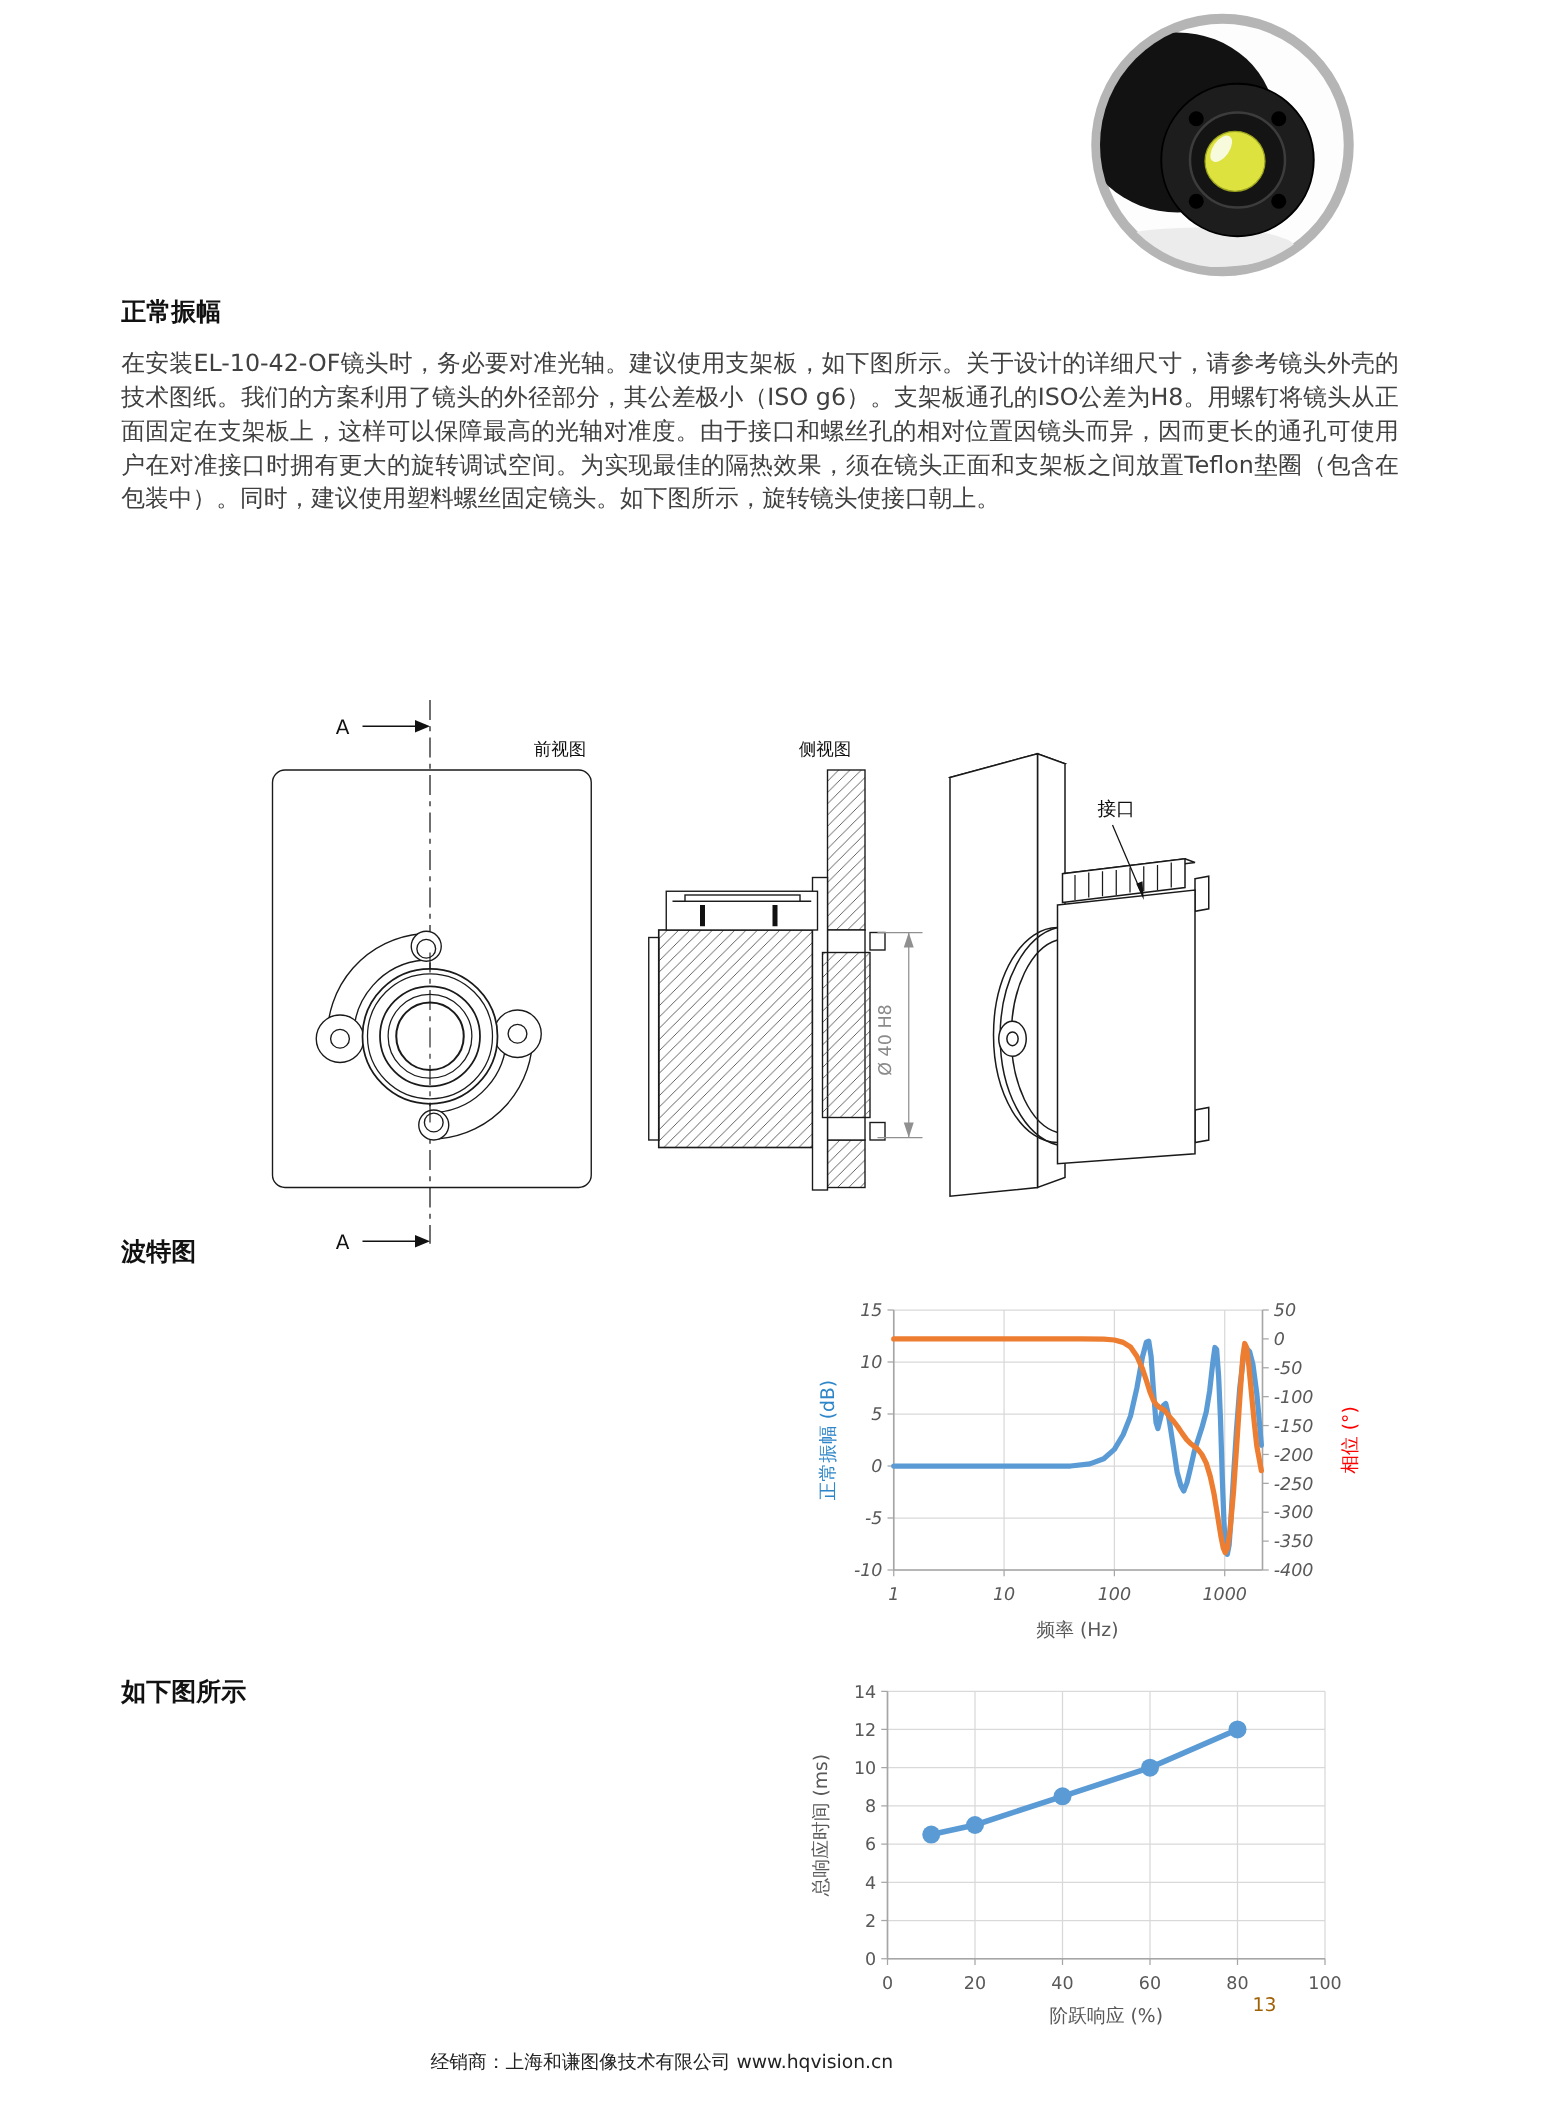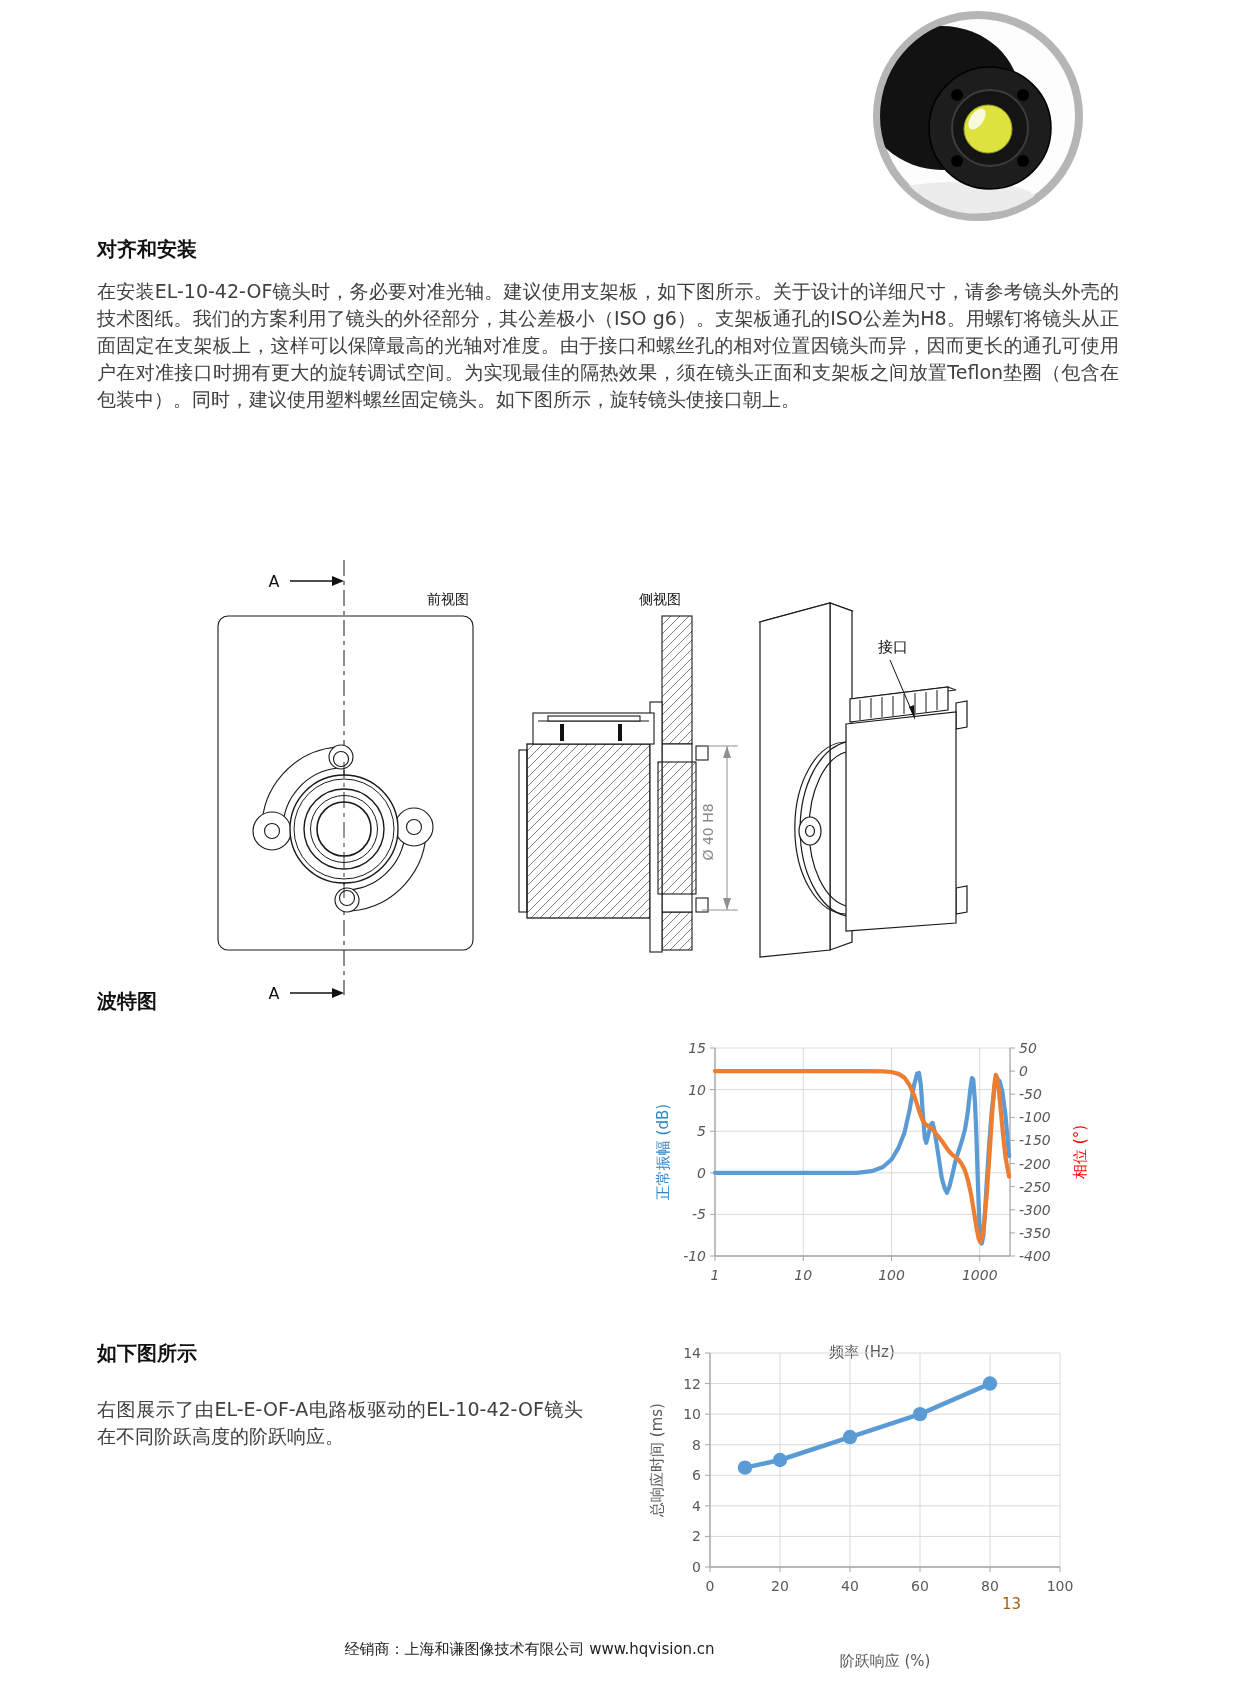--- a/index.html
+++ b/index.html
@@ -4,21 +4,21 @@
 <style>
   html,body{margin:0;padding:0;background:#9a9a9a;}
   .page{position:relative;width:1241px;height:1684px;background:#ffffff;margin:0 auto;
         font-family:"DejaVu Sans",sans-serif;color:#111;overflow:hidden;}
   .abs{position:absolute;}
   .heading{font-size:20px;font-weight:bold;color:#111;}
   .para{font-size:19px;line-height:27px;text-align:justify;color:#404040;word-break:break-all;}
   .vlabel{position:absolute;white-space:nowrap;font-size:15px;
           transform:translate(-50%,-50%) rotate(-90deg);}
   .hlabel{position:absolute;white-space:nowrap;font-size:15px;color:#595959;
-          transform:translate(-50%,-50%);margin-top:48px;}
+          transform:translate(-50%,-50%);}
   .blue-axis{color:#2E86C8;}
   .red-axis{color:#FF0000;}
   .footer{position:absolute;left:0;top:1640px;width:1059px;text-align:center;
           font-size:15px;color:#222;}
   .pagenum{position:absolute;left:1002px;top:1595px;font-size:15px;color:#a16207;}
   svg text{font-family:"DejaVu Sans",sans-serif;}
 </style>
 </head>
 <body>
 
@@ -38,21 +38,21 @@
       <circle cx="957" cy="95" r="6" fill="#000"></circle>
       <circle cx="1023" cy="95" r="6" fill="#000"></circle>
       <circle cx="957" cy="161" r="6" fill="#000"></circle>
       <circle cx="1023" cy="161" r="6" fill="#000"></circle>
       <circle cx="990" cy="128" r="38" fill="#141414" stroke="#3c3c3c" stroke-width="2"></circle>
       <circle cx="988" cy="129" r="24" fill="#dde23f" stroke="#9aa21e" stroke-width="1"></circle>
       <ellipse cx="977" cy="119" rx="6.5" ry="12" fill="#f8fadc" transform="rotate(35 977 119)"></ellipse>
     </g>
   </svg>
 
-  <div class="abs heading" style="left:97px;top:236px;">对齐和安装</div>
+  <div class="abs heading" style="left:97px;top:236px;">正常振幅</div>
   <div class="abs para" style="left:97px;top:278px;width:1022px;">在安装EL-10-42-OF镜头时，务必要对准光轴。建议使用支架板，如下图所示。关于设计的详细尺寸，请参考镜头外壳的技术图纸。我们的方案利用了镜头的外径部分，其公差极小（ISO  g6）。支架板通孔的ISO公差为H8。用螺钉将镜头从正面固定在支架板上，这样可以保障最高的光轴对准度。由于接口和螺丝孔的相对位置因镜头而异，因而更长的通孔可使用户在对准接口时拥有更大的旋转调试空间。为实现最佳的隔热效果，须在镜头正面和支架板之间放置Teflon垫圈（包含在包装中）。同时，建议使用塑料螺丝固定镜头。如下图所示，旋转镜头使接口朝上。</div>
 
   <svg class="abs" style="left:180px;top:540px;" width="880" height="480" viewBox="180 540 880 480">
     <defs>
       <pattern id="hatch" patternUnits="userSpaceOnUse" width="9" height="9">
         <path d="M0,9 L9,0" stroke="#4a4a4a" stroke-width="0.7"></path>
       </pattern>
     </defs>
 
     <g stroke="#1a1a1a" fill="none" stroke-width="1.1">
@@ -213,21 +213,20 @@
         <text x="379.7780022191262" y="320" text-anchor="middle" font-size="14" fill="#595959">1000</text>
         <polyline points="115.0,212.8 229.8,212.8 256.4,212.8 271.9,211.1 283.0,207.0 291.5,199.5 298.5,187.8 304.4,172.9 309.5,150.4 314.0,125.4 317.1,113.8 319.0,113.0 320.9,125.4 322.6,150.4 324.8,177.9 326.3,182.8 328.4,174.5 330.7,164.5 332.6,162.9 334.6,171.2 336.7,184.5 339.0,199.5 341.7,217.8 344.7,228.6 347.0,232.8 349.6,226.1 352.4,214.5 355.4,201.2 358.6,191.2 361.8,181.2 365.0,169.5 367.7,152.9 370.3,129.6 371.9,118.0 373.3,119.6 374.9,141.2 376.4,175.4 377.8,221.1 379.2,258.6 380.5,277.7 381.8,283.5 383.3,276.0 384.8,254.4 386.8,221.1 389.2,183.7 391.8,150.4 394.5,127.9 397.1,118.8 399.7,121.3 402.3,131.3 405.4,154.6 407.3,175.4 409.1,196.2" fill="none" stroke="#5B9BD5" stroke-width="4.2" stroke-linejoin="round" stroke-linecap="round"></polyline>
         <polyline points="115.0,111.1 264.9,111.1 283.0,111.3 291.5,112.0 298.5,113.9 304.4,117.6 309.5,125.0 314.0,135.1 317.1,144.4 320.0,153.6 322.6,160.1 325.1,163.8 327.4,165.7 329.6,167.0 331.7,168.4 333.6,170.7 336.1,174.0 339.0,177.2 342.2,181.4 345.6,186.5 349.2,191.5 352.4,194.8 355.4,197.1 358.2,199.4 361.5,203.6 365.0,210.5 368.2,221.1 371.2,235.0 374.0,252.1 376.6,268.3 378.6,278.4 380.2,282.1 382.0,278.4 384.1,263.6 386.8,233.6 389.5,194.3 392.1,155.0 394.3,125.0 395.8,114.8 397.3,118.0 399.0,131.9 401.2,155.0 403.4,178.1 405.4,196.6 408.2,211.9 409.1,216.5" fill="none" stroke="#ED7D31" stroke-width="4.2" stroke-linejoin="round" stroke-linecap="round"></polyline>
       </svg>
   </div>
   <div class="vlabel blue-axis" style="left:663px;top:1152px;">正常振幅 (dB)</div>
   <div class="vlabel red-axis" style="left:1080px;top:1152px;">相位 (°)</div>
   <div class="hlabel" style="left:862px;top:1304px;">频率 (Hz)</div>
 
   <div class="abs heading" style="left:97px;top:1340px;">如下图所示</div>
-  <div class="abs para" style="left:97px;top:1396px;width:486px;">右图展示了由EL-E-OF-A电路板驱动的EL-10-42-OF镜头在不同阶跃高度的阶跃响应。</div>
 
   <div class="abs" id="step-chart" style="left:600px;top:1290px;width:540px;height:350px;">
     <svg id="step-svg" width="540" height="350">
         <g>
           <line x1="110" y1="277" x2="460" y2="277" stroke="#D9D9D9" stroke-width="1"></line>
           <line x1="110" y1="246.42857142857142" x2="460" y2="246.42857142857142" stroke="#D9D9D9" stroke-width="1"></line>
           <line x1="110" y1="215.85714285714286" x2="460" y2="215.85714285714286" stroke="#D9D9D9" stroke-width="1"></line>
           <line x1="110" y1="185.28571428571428" x2="460" y2="185.28571428571428" stroke="#D9D9D9" stroke-width="1"></line>
           <line x1="110" y1="154.71428571428572" x2="460" y2="154.71428571428572" stroke="#D9D9D9" stroke-width="1"></line>
           <line x1="110" y1="124.14285714285714" x2="460" y2="124.14285714285714" stroke="#D9D9D9" stroke-width="1"></line>

